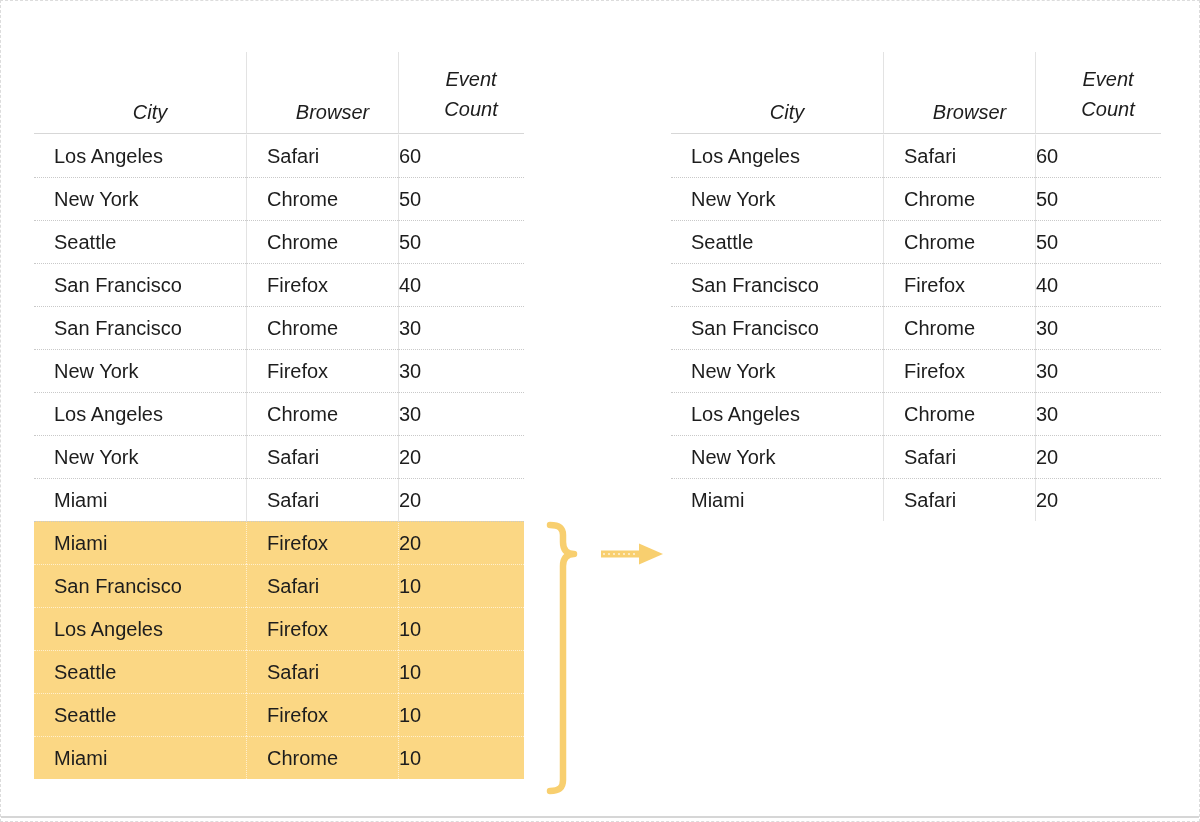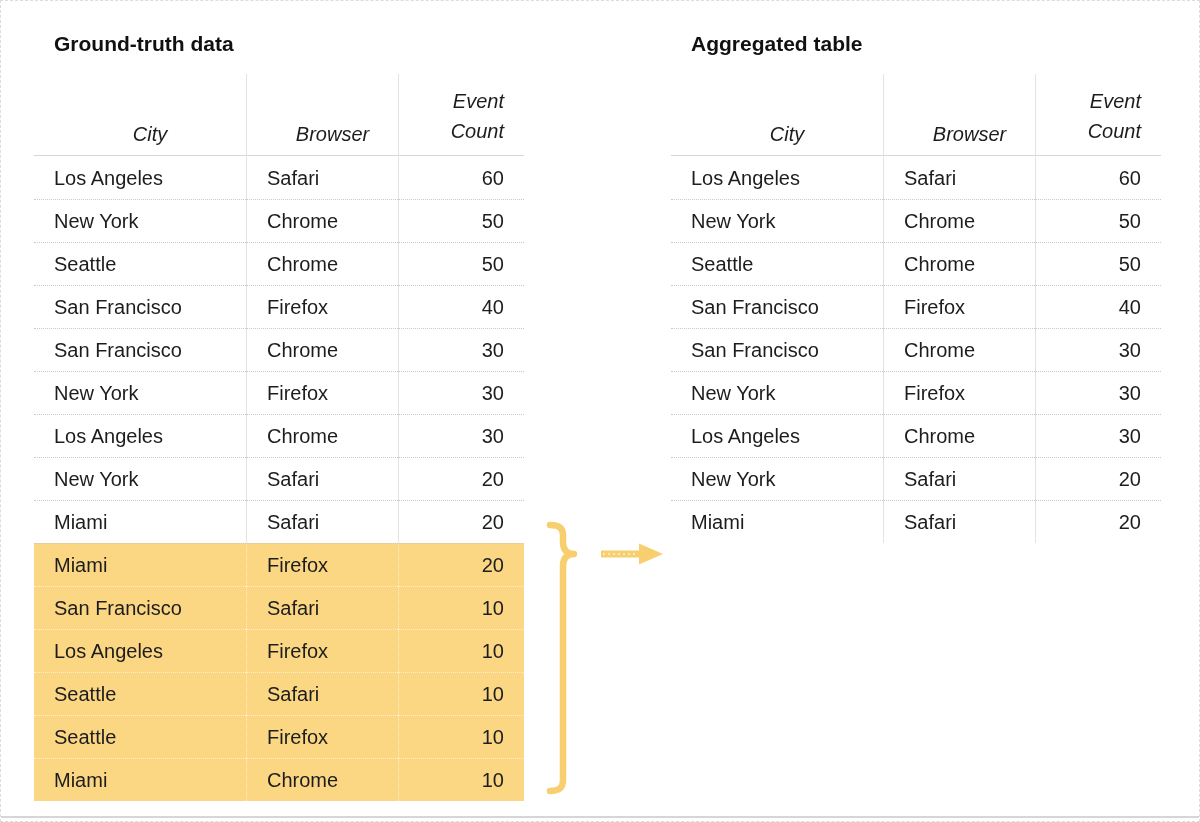--- a/index.html
+++ b/index.html
@@ -46,43 +46,42 @@
   col.c-city{width:212px;}
   col.c-browser{width:152px;}
   col.c-count{width:126px;}
   th{
     height:72px;vertical-align:bottom;
     font-style:italic;font-weight:400;font-size:20px;
     text-align:center;padding:0 0 9px 20px;
     border-bottom:1px solid var(--header-border);
   }
   th.h-count{padding-left:0;padding-right:20px;text-align:right;}
-  .count-header-wrap{width:66px;margin-left:auto;text-align:right;line-height:30px;}
+  .count-header-wrap{width:66px;margin-left:auto;text-align:center;line-height:30px;}
   th.h-browser, th.h-count, td.col-browser, td.col-count{
     border-left:1px solid var(--col-border);
   }
   td{
     height:42px;padding:0 0 0 20px;
     border-top:1px dotted var(--row-border);
     vertical-align:middle;
   }
-  td.col-count{text-align:right;padding-left:12px;padding-right:20px;}
+  td.col-count{padding-left:0;padding-right:20px;}
   tbody tr:first-child td{border-top-color:transparent;}
   tr.hl td{background:var(--highlight-fill);}
   tr.hl + tr.hl td{border-top:1px dotted var(--hl-divider);}
   tr.hl td.col-browser, tr.hl td.col-count{border-left:1px dotted var(--hl-divider);}
   .annotation{
     position:absolute;left:540px;top:515px;width:130px;height:295px;
   }
 </style>
 </head>
 <body>
 
 <section class="table-section left">
-  <h2 class="tbl-title">Ground-truth data</h2>
   <table class="data-table">
     <colgroup>
         <col class="c-city">
         <col class="c-browser">
         <col class="c-count">
       </colgroup>
     <thead>
       <tr>
         <th class="h-city">City</th>
         <th class="h-browser">Browser</th>
@@ -174,21 +173,20 @@
 <svg class="annotation" viewBox="0 0 130 295" aria-hidden="true">
   <path d="M9,9 C19,9 22,13 22,19 L22,26 C22,33 25,38 33,38 C25,38 22,43 22,50 L22,264 C22,271 19,275 9,275" fill="none" stroke="var(--accent)" stroke-width="6.5" stroke-linecap="round" stroke-linejoin="round"></path>
   <g>
     <line x1="60" y1="38" x2="99" y2="38" stroke="var(--accent)" stroke-width="7"></line>
     <line x1="62" y1="38" x2="96" y2="38" stroke="#ffffff" stroke-width="1.6" stroke-dasharray="2 3" opacity="0.75"></line>
     <polygon points="98,27.5 122,38 98,48.5" fill="var(--accent)"></polygon>
   </g>
 </svg>
 
 <section class="table-section right">
-  <h2 class="tbl-title">Aggregated table</h2>
   <table class="data-table">
     <colgroup>
         <col class="c-city">
         <col class="c-browser">
         <col class="c-count">
       </colgroup>
     <thead>
       <tr>
         <th class="h-city">City</th>
         <th class="h-browser">Browser</th>

